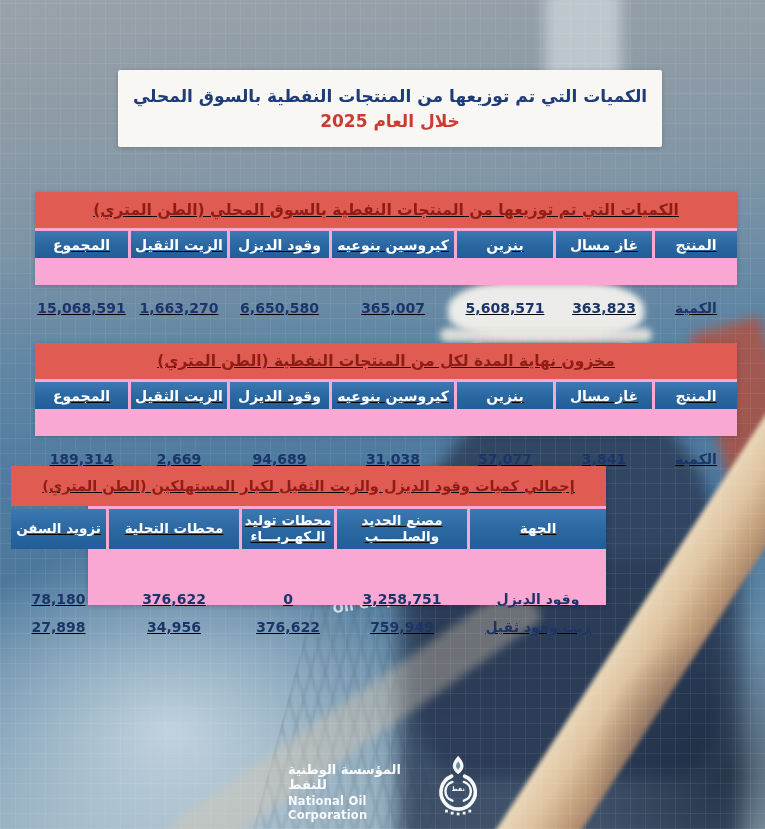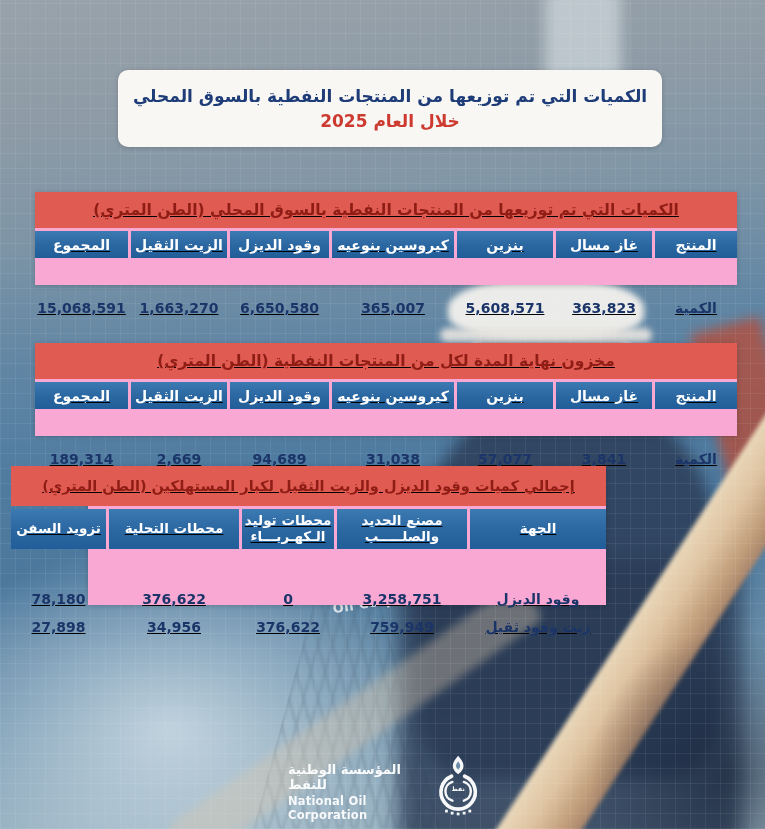--- a/index.html
+++ b/index.html
@@ -44,21 +44,21 @@
       clip-path:polygon(36% 0,64% 0,100% 100%,0 100%);}
   .bg-dark-br{left:590px;top:630px;width:280px;height:290px;
       background:radial-gradient(closest-side,rgba(18,28,48,.55),rgba(18,28,48,0));}
   .bg-grid{inset:0;opacity:.75;background-image:
       repeating-linear-gradient(0deg,rgba(255,255,255,.09) 0 1px,transparent 1px 15px),
       repeating-linear-gradient(90deg,rgba(255,255,255,.09) 0 1px,transparent 1px 15px);}
   .bg-watermark{left:332px;top:592px;transform:rotate(-9deg);direction:ltr;
       color:rgba(255,255,255,.78);font-weight:bold;font-size:13px;letter-spacing:.5px;}
   
   .title-box{position:absolute;left:118px;top:70px;width:544px;height:77px;
-      background:#f8f7f4;border-radius:10px;display:flex;flex-direction:column;
+      background:#f8f7f4;border-radius:2px;display:flex;flex-direction:column;
       align-items:center;justify-content:center;gap:5px;box-shadow:0 1px 5px rgba(0,0,0,.18);}
   .title-line1{color:#1e3c78;font-weight:bold;font-size:17px;}
   .title-line2{color:#cd3a30;font-weight:bold;font-size:17px;}
   
   .tbl{position:absolute;display:grid;gap:3px;background:#f9a8d4;
       box-shadow:0 1px 5px rgba(0,0,0,.18);text-decoration:underline;}
   .hdr{grid-column:1/-1;background:#e05b51;color:#8f1d15;font-weight:bold;
       display:flex;align-items:center;justify-content:center;text-align:center;}
   .cb{background:linear-gradient(180deg,#3c7ab2 0%,#2a66a0 55%,#215d98 100%);
       color:#ffffff;font-weight:bold;font-size:14px;

